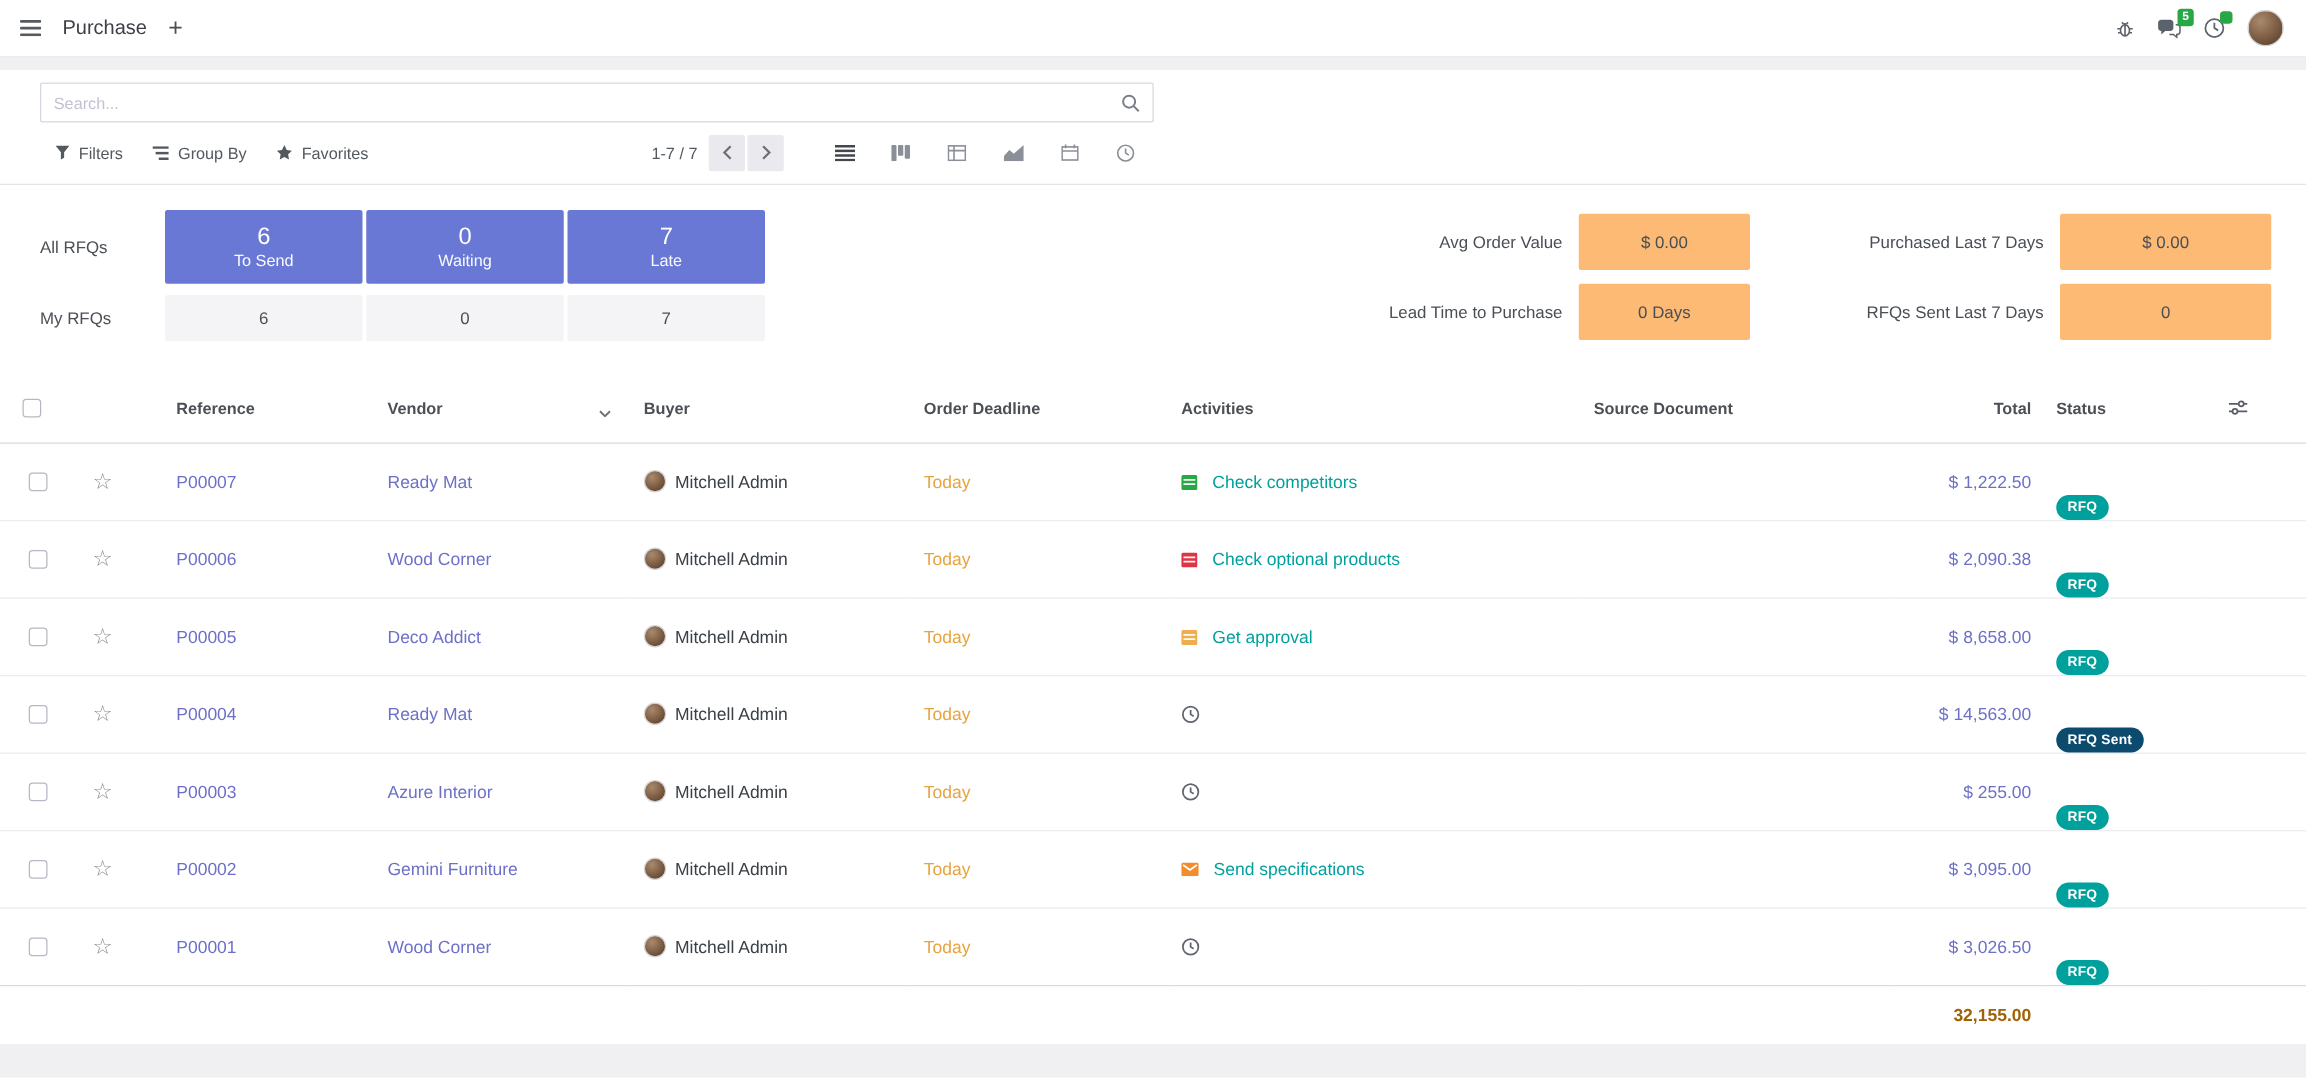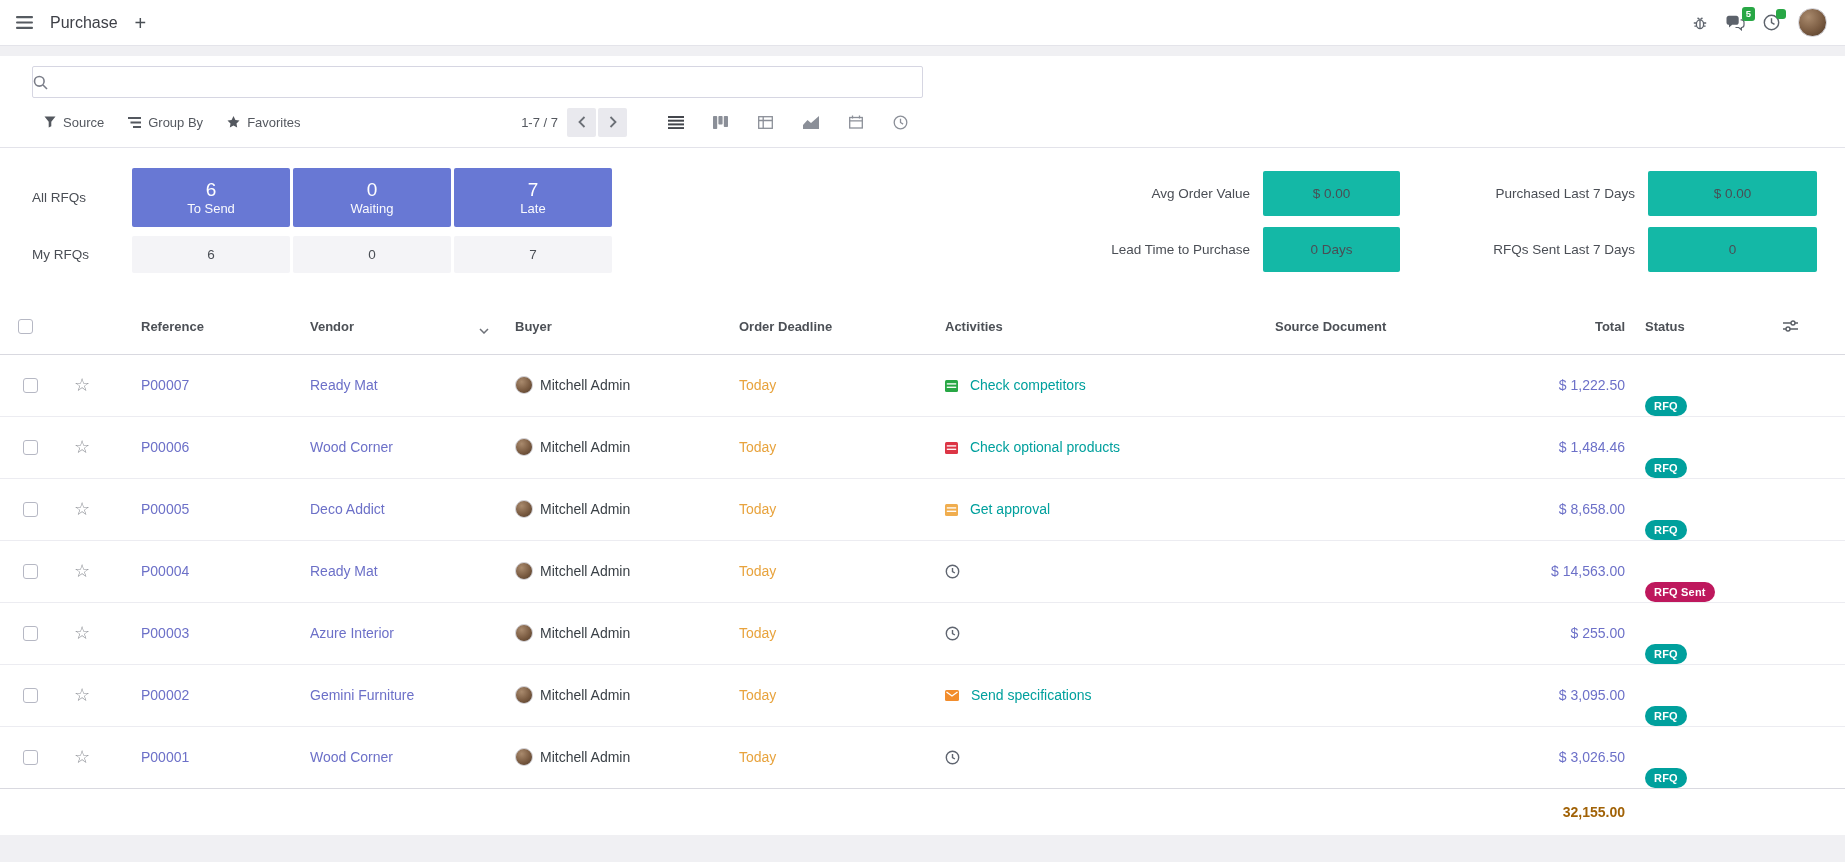--- a/index.html
+++ b/index.html
@@ -100,21 +100,21 @@
   .kpi-count { font-size:19px; line-height:1.2; }
   .kpi-label { font-size:13px; opacity:.96; }
   .kpi-my {
     background:#f4f4f7; color:#4a4e55; height:37px; border-radius:2px; cursor:pointer;
     display:flex; align-items:center; justify-content:center; font-size:13.5px;
   }
   .dash-right { margin-left:auto; display:flex; flex-direction:column; gap:11px; padding-top:3px; }
   .stat-row { display:grid; grid-template-columns:180px 137px 248px 169px; align-items:center; }
   .stat-label { font-size:13.5px; color:#4a4e55; text-align:right; padding-right:13px; }
   .stat-value {
-    background:#14b8a6; height:45px; border-radius:2px;
+    background:#fdba74; height:45px; border-radius:2px;
     display:flex; align-items:center; justify-content:center; font-size:13.5px; color:#4a4e55;
   }
 
   
   table { width:1845px; border-collapse:collapse; table-layout:fixed; background:#fff; font-size:14px; }
   thead th {
     height:55px; text-align:left; font-size:13px; font-weight:700; color:#4c5056;
     border-bottom:1px solid #d9d9e0; padding:0 10px; vertical-align:middle;
   }
   tbody td { height:52px; padding:0 10px; vertical-align:middle; }
@@ -192,35 +192,36 @@
   </div>
 </header>
 
 <div class="topgap"></div>
 
 <div class="content">
 
   <section class="control-panel">
     <div class="cp-right">
       <div class="search-box">
+        <input placeholder="Search..." style="">
         <span class="search-icon">
           <svg width="15" height="15" viewBox="0 0 15 15" fill="none" stroke="currentColor" stroke-width="1.6">
               <circle cx="6.3" cy="6.3" r="4.8"></circle>
               <path d="M10 10l4 4"></path>
             </svg>
         </span>
       </div>
       <div class="cp-controls">
         <button class="filter-btn">
           <span>
               <svg width="12" height="12" viewBox="0 0 12 12" fill="currentColor">
                 <path d="M0.5 0.5h11L7.3 5.8v4.4L4.7 11.5V5.8z"></path>
               </svg>
             </span>
-          <span>Source</span>
+          <span>Filters</span>
         </button>
         <button class="filter-btn">
           <span>
               <svg width="13" height="11" viewBox="0 0 13 11" fill="currentColor">
                 <rect width="13" height="2"></rect>
                 <rect x="2.5" y="4.5" width="10.5" height="2"></rect>
                 <rect x="5" y="9" width="8" height="2"></rect>
               </svg>
             </span>
           <span>Group By</span>
@@ -418,21 +419,21 @@
                 <rect width="13" height="12" rx="1.5" fill="currentColor"></rect>
                 <rect x="1.8" y="3.2" width="9.4" height="1.4" fill="#fff" opacity="0.95"></rect>
                 <rect x="1.8" y="6.6" width="9.4" height="1.4" fill="#fff" opacity="0.95"></rect>
               </svg>
             </span>
       
       
       <a class="act-label">Check optional products</a>
     </td>
     <td class="c-source"></td>
-    <td class="c-total"><a class="cell-link">$ 1,484.46</a></td>
+    <td class="c-total"><a class="cell-link">$ 2,090.38</a></td>
     <td><span class="badge" style="background-color: rgb(0, 160, 157);">RFQ</span></td>
     <td></td>
   </tr>
         <tr>
     <td class="c-check"><span class="checkbox"></span></td>
     <td class="c-star"><span class="star">☆</span></td>
     <td class="c-ref"><a class="cell-link">P00005</a></td>
     <td><a class="cell-link">Deco Addict</a></td>
     <td>
       <div class="buyer-wrap">
@@ -476,21 +477,21 @@
               <svg width="15" height="15" viewBox="0 0 15 15" fill="none" stroke="currentColor" stroke-width="1.4">
                 <circle cx="7.5" cy="7.5" r="6.2"></circle>
                 <path d="M7.5 4v3.5l2.4 1.5"></path>
               </svg>
             </span>
       
       
     </td>
     <td class="c-source"></td>
     <td class="c-total"><a class="cell-link">$ 14,563.00</a></td>
-    <td><span class="badge" style="background-color: #be185d;">RFQ Sent</span></td>
+    <td><span class="badge" style="background-color: #0c4a6e;">RFQ Sent</span></td>
     <td></td>
   </tr>
         <tr>
     <td class="c-check"><span class="checkbox"></span></td>
     <td class="c-star"><span class="star">☆</span></td>
     <td class="c-ref"><a class="cell-link">P00003</a></td>
     <td><a class="cell-link">Azure Interior</a></td>
     <td>
       <div class="buyer-wrap">
         <span class="avatar-sm"></span>

